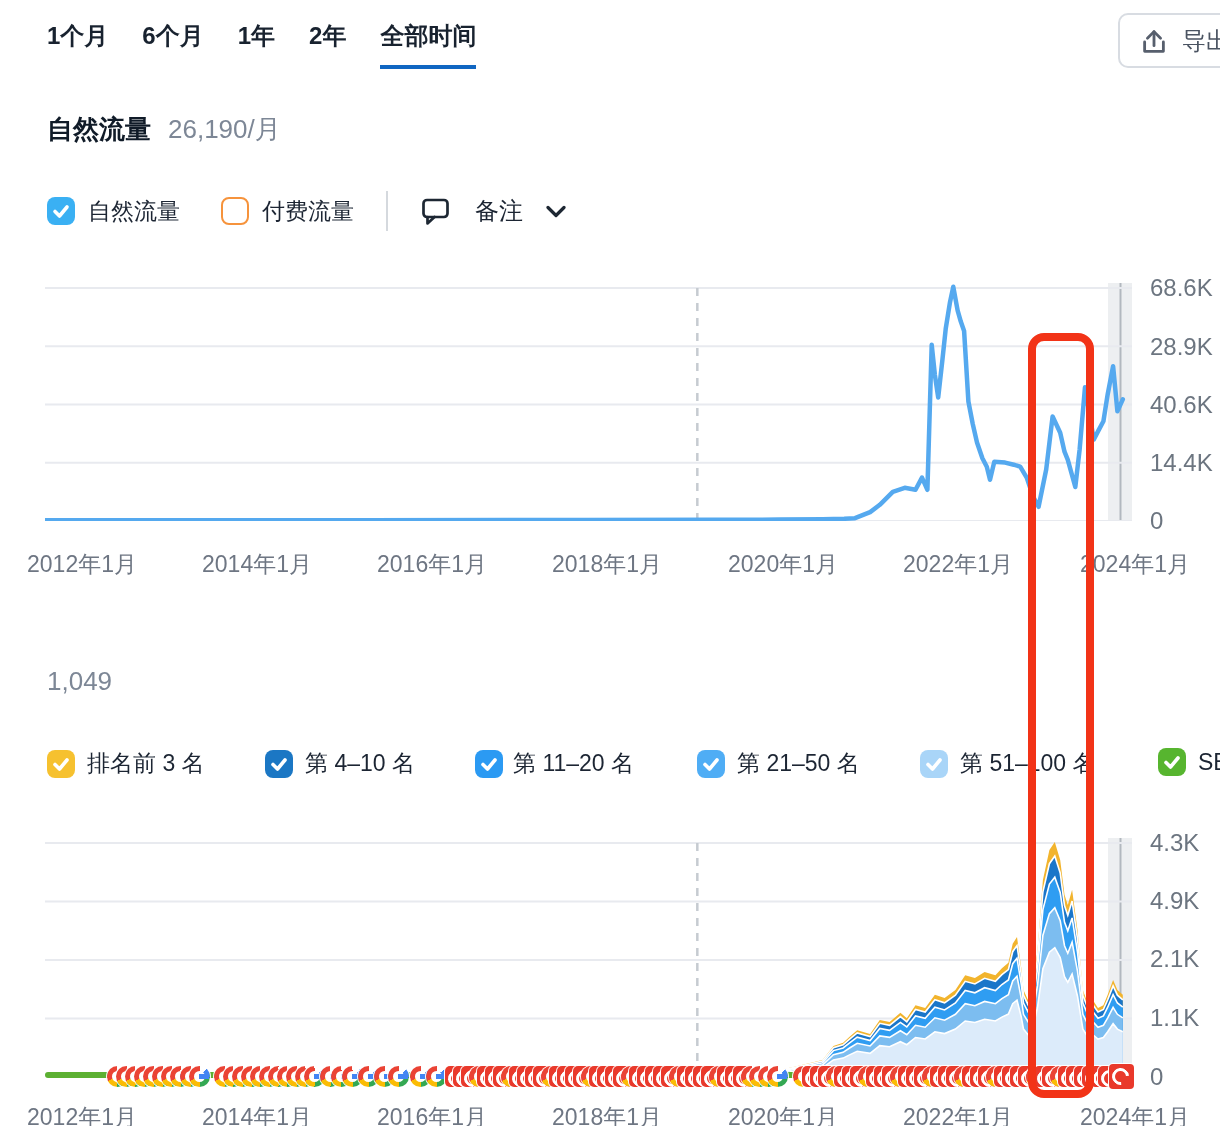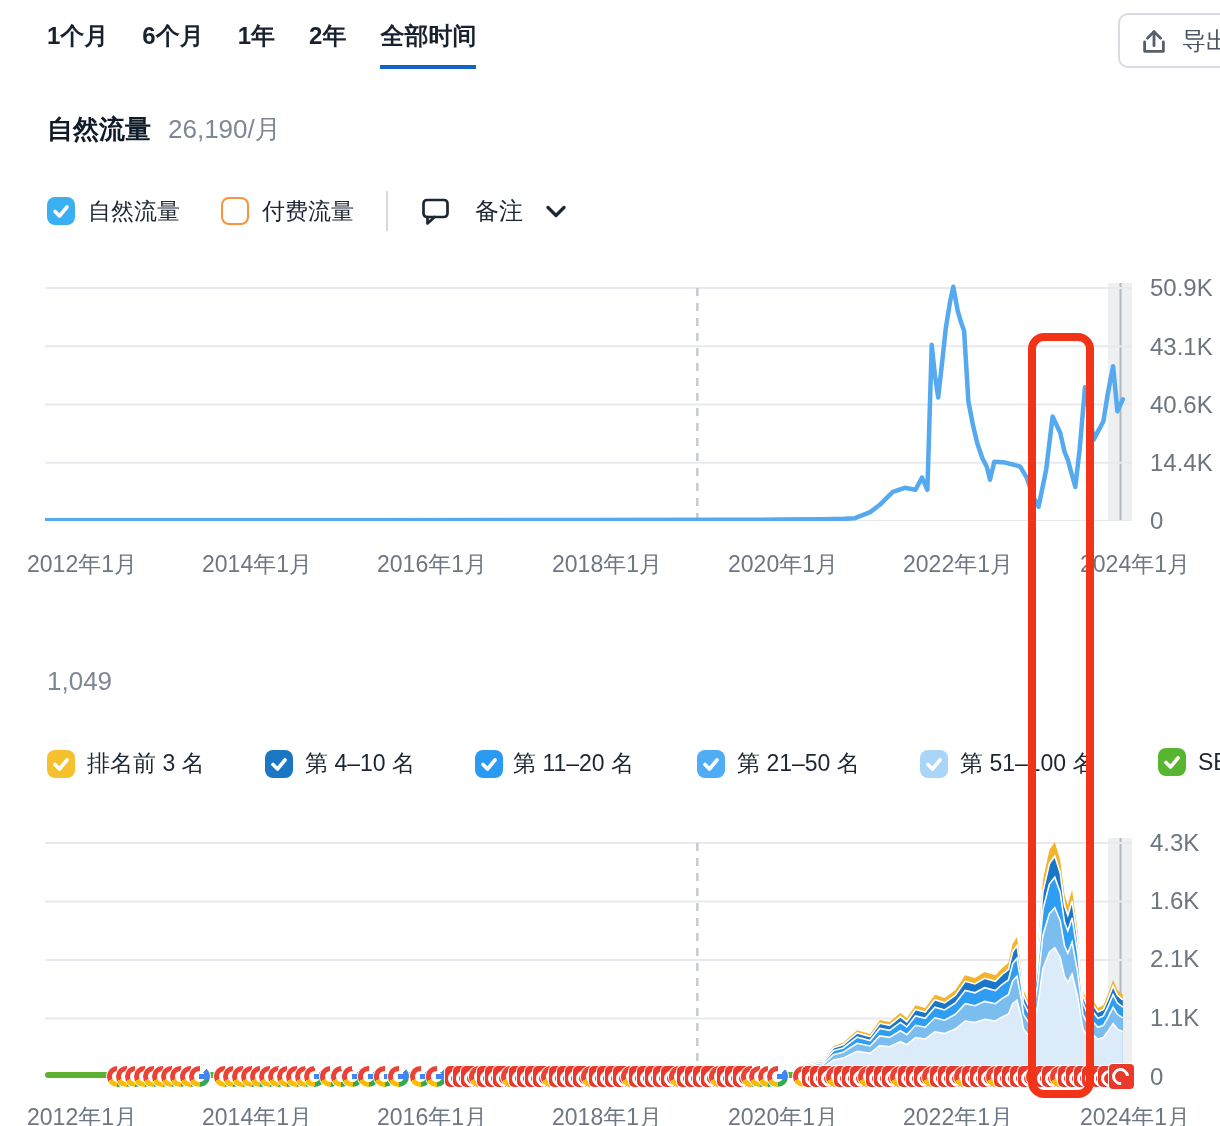--- a/index.html
+++ b/index.html
@@ -124,22 +124,22 @@
         <line x1="0" y1="5" x2="1087" y2="5" stroke="#e8eaef" stroke-width="2"></line>
         <line x1="0" y1="63.25" x2="1087" y2="63.25" stroke="#e8eaef" stroke-width="2"></line>
         <line x1="0" y1="121.5" x2="1087" y2="121.5" stroke="#e8eaef" stroke-width="2"></line>
         <line x1="0" y1="179.75" x2="1087" y2="179.75" stroke="#e8eaef" stroke-width="2"></line>
         <line x1="0" y1="238" x2="1087" y2="238" stroke="#e8eaef" stroke-width="2"></line>
         <line x1="652.3199999999999" y1="5" x2="652.3199999999999" y2="238" stroke="#c6cbd1" stroke-width="2.5" stroke-dasharray="8 7"></line>
         <polyline points="0.0,237.2 324.0,237.2 540.0,237.0 669.6,236.8 734.4,236.6 777.6,236.2 799.2,235.8 810.0,235.2 825.1,229.1 834.8,221.8 847.8,208.8 859.7,204.8 870.5,206.8 877.0,194.6 882.4,206.8 886.7,61.7 889.9,92.1 893.2,114.4 897.5,75.9 900.7,45.9 905.0,19.2 908.3,3.8 912.6,27.3 915.8,38.6 919.1,48.0 923.4,118.5 927.7,140.7 932.0,159.4 937.4,175.2 941.8,183.7 945.0,196.7 949.3,178.8 960.1,179.6 968.8,181.7 975.2,183.7 981.7,194.6 988.2,213.7 993.6,223.8 1001.2,186.5 1007.6,133.5 1015.2,149.7 1019.5,168.7 1022.8,176.8 1030.3,204.0 1034.6,166.7 1040.0,104.3 1045.4,136.3 1048.7,156.6 1053.0,148.4 1058.4,138.3 1062.7,111.2 1068.1,83.2 1072.4,128.2 1077.8,116.4" fill="none" stroke="#55a9ef" stroke-width="4.5" stroke-linecap="round" stroke-linejoin="round"></polyline>
       </svg>
     </div>
   <div class="ylabels">
-    <span style="top:274px;">50.9K</span>
-    <span style="top:333px;">43.1K</span>
+    <span style="top:274px;">68.6K</span>
+    <span style="top:333px;">28.9K</span>
     <span style="top:391px;">40.6K</span>
     <span style="top:449px;">14.4K</span>
     <span style="top:507px;">0</span>
   </div>
   <div class="xlabels">
     <span style="left:82px; top:549px;">2012年1月</span>
     <span style="left:257px; top:549px;">2014年1月</span>
     <span style="left:432px; top:549px;">2016年1月</span>
     <span style="left:607px; top:549px;">2018年1月</span>
     <span style="left:783px; top:549px;">2020年1月</span>
@@ -328,21 +328,21 @@
       <div class="mk mk-r" style="left: 1012.5px;"></div>
       <div class="mk mk-r" style="left: 1020.5px;"></div>
       <div class="mk mk-r" style="left: 1028.5px;"></div>
       <div class="mk mk-r" style="left: 1036.5px;"></div>
       <div class="mk mk-r" style="left: 1044.5px;"></div>
       <div class="mk mk-r" style="left: 1052.5px;"></div>
       <div class="mk mk-r mk-big" style="left: 1063.5px;"></div>
     </div>
   <div class="ylabels">
     <span style="top:829px;">4.3K</span>
-    <span style="top:887px;">1.6K</span>
+    <span style="top:887px;">4.9K</span>
     <span style="top:945px;">2.1K</span>
     <span style="top:1004px;">1.1K</span>
     <span style="top:1063px;">0</span>
   </div>
   <div class="xlabels">
     <span style="left:82px; top:1102px;">2012年1月</span>
     <span style="left:257px; top:1102px;">2014年1月</span>
     <span style="left:432px; top:1102px;">2016年1月</span>
     <span style="left:607px; top:1102px;">2018年1月</span>
     <span style="left:783px; top:1102px;">2020年1月</span>

